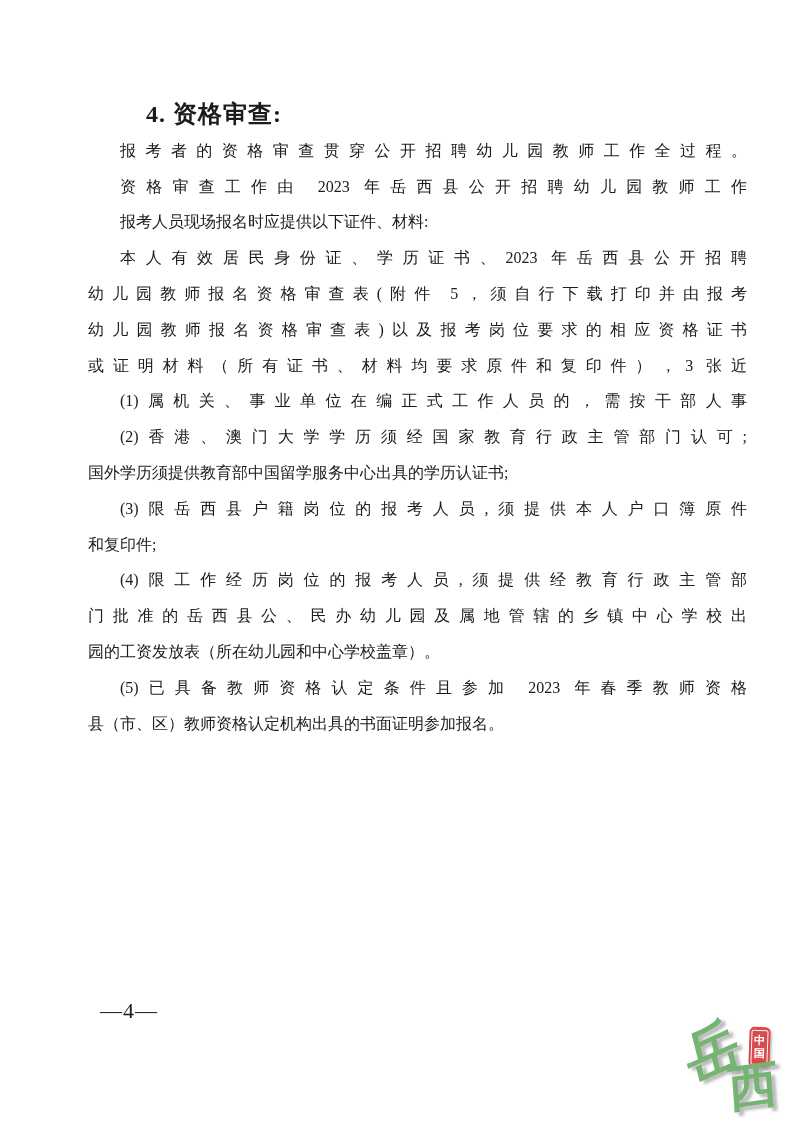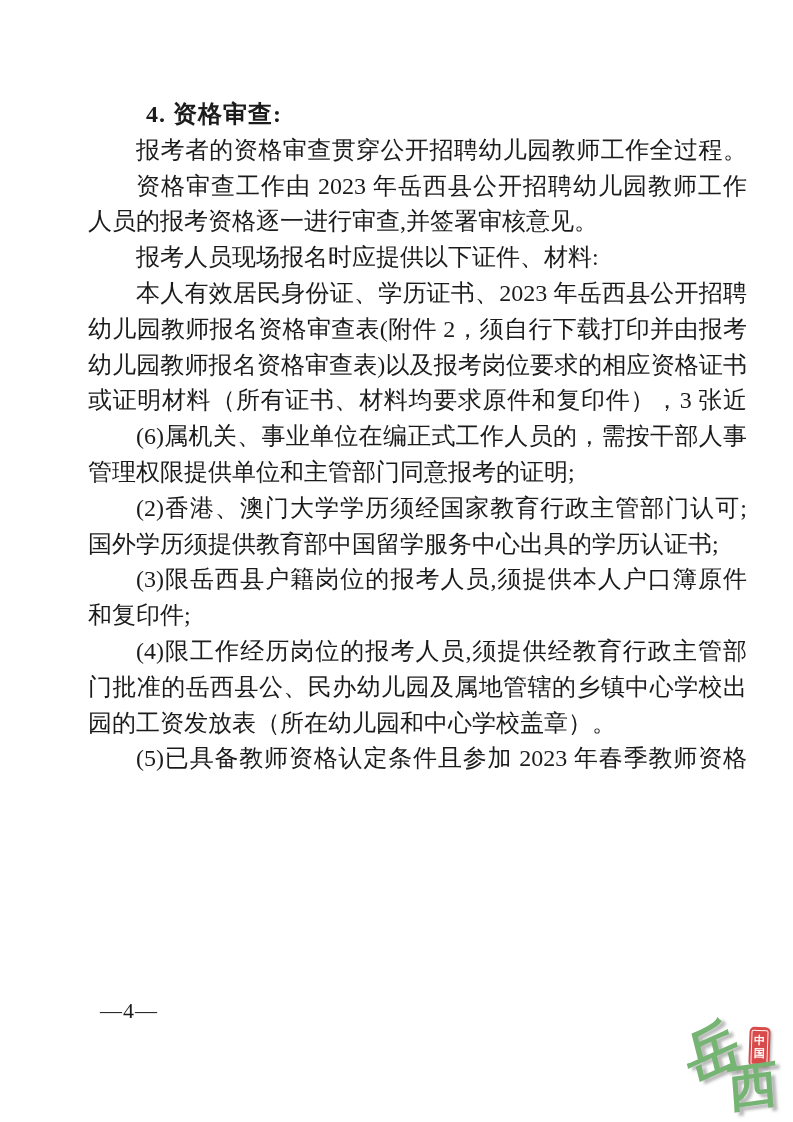--- a/index.html
+++ b/index.html
@@ -19,21 +19,21 @@
     inset: 0;
     background: #ffffff;
   }
   .doc {
     position: absolute;
     left: 88px;
     top: 97px;
     width: 659px;
   }
   .line {
-    font-size: 24px;
+    font-size: 16px;
     line-height: 35.8px;
     height: 35.8px;
     color: #1b1b1b;
     text-align: justify;
     white-space: normal;
     overflow: visible;
   }
   .line.j {
     text-align-last: justify;
   }
@@ -122,36 +122,35 @@
 </head>
 <body>
 
 <div class="page">
 
   <div class="doc">
 
   <div class="line ind head">4. 资格审查:</div>
       <div class="line j ind">报考者的资格审查贯穿公开招聘幼儿园教师工作全过程。</div>
       <div class="line j ind">资格审查工作由 2023 年岳西县公开招聘幼儿园教师工作</div>
-      <div class="line">人员的报考资格逐一进行审查,并签署审核意见。</div>
       <div class="line ind">报考人员现场报名时应提供以下证件、材料:</div>
       <div class="line j ind">本人有效居民身份证、学历证书、2023 年岳西县公开招聘</div>
-      <div class="line j">幼儿园教师报名资格审查表(附件 2，须自行下载打印并由报考</div>
+      <div class="line j">幼儿园教师报名资格审查表(附件 5，须自行下载打印并由报考</div>
       <div class="line j">幼儿园教师报名资格审查表)以及报考岗位要求的相应资格证书</div>
       <div class="line j">或证明材料（所有证书、材料均要求原件和复印件），3 张近</div>
-      <div class="line j ind">(6)属机关、事业单位在编正式工作人员的，需按干部人事</div>
-      <div class="line">管理权限提供单位和主管部门同意报考的证明;</div>
+      <div class="line j ind">(1)属机关、事业单位在编正式工作人员的，需按干部人事</div>
       <div class="line j ind">(2)香港、澳门大学学历须经国家教育行政主管部门认可;</div>
       <div class="line">国外学历须提供教育部中国留学服务中心出具的学历认证书;</div>
       <div class="line j ind">(3)限岳西县户籍岗位的报考人员,须提供本人户口簿原件</div>
       <div class="line">和复印件;</div>
       <div class="line j ind">(4)限工作经历岗位的报考人员,须提供经教育行政主管部</div>
       <div class="line j">门批准的岳西县公、民办幼儿园及属地管辖的乡镇中心学校出</div>
       <div class="line">园的工资发放表（所在幼儿园和中心学校盖章）。</div>
       <div class="line j ind">(5)已具备教师资格认定条件且参加 2023 年春季教师资格</div>
+      <div class="line">县（市、区）教师资格认定机构出具的书面证明参加报名。</div>
     </div>
 
   <div class="pagenum">—4—</div>
 
   <div class="logo">
     <span class="yue">岳</span>
     <span class="xi">西</span>
     <div class="seal">
       <div class="seal-frame">
         <span class="seal-ch">中</span>

